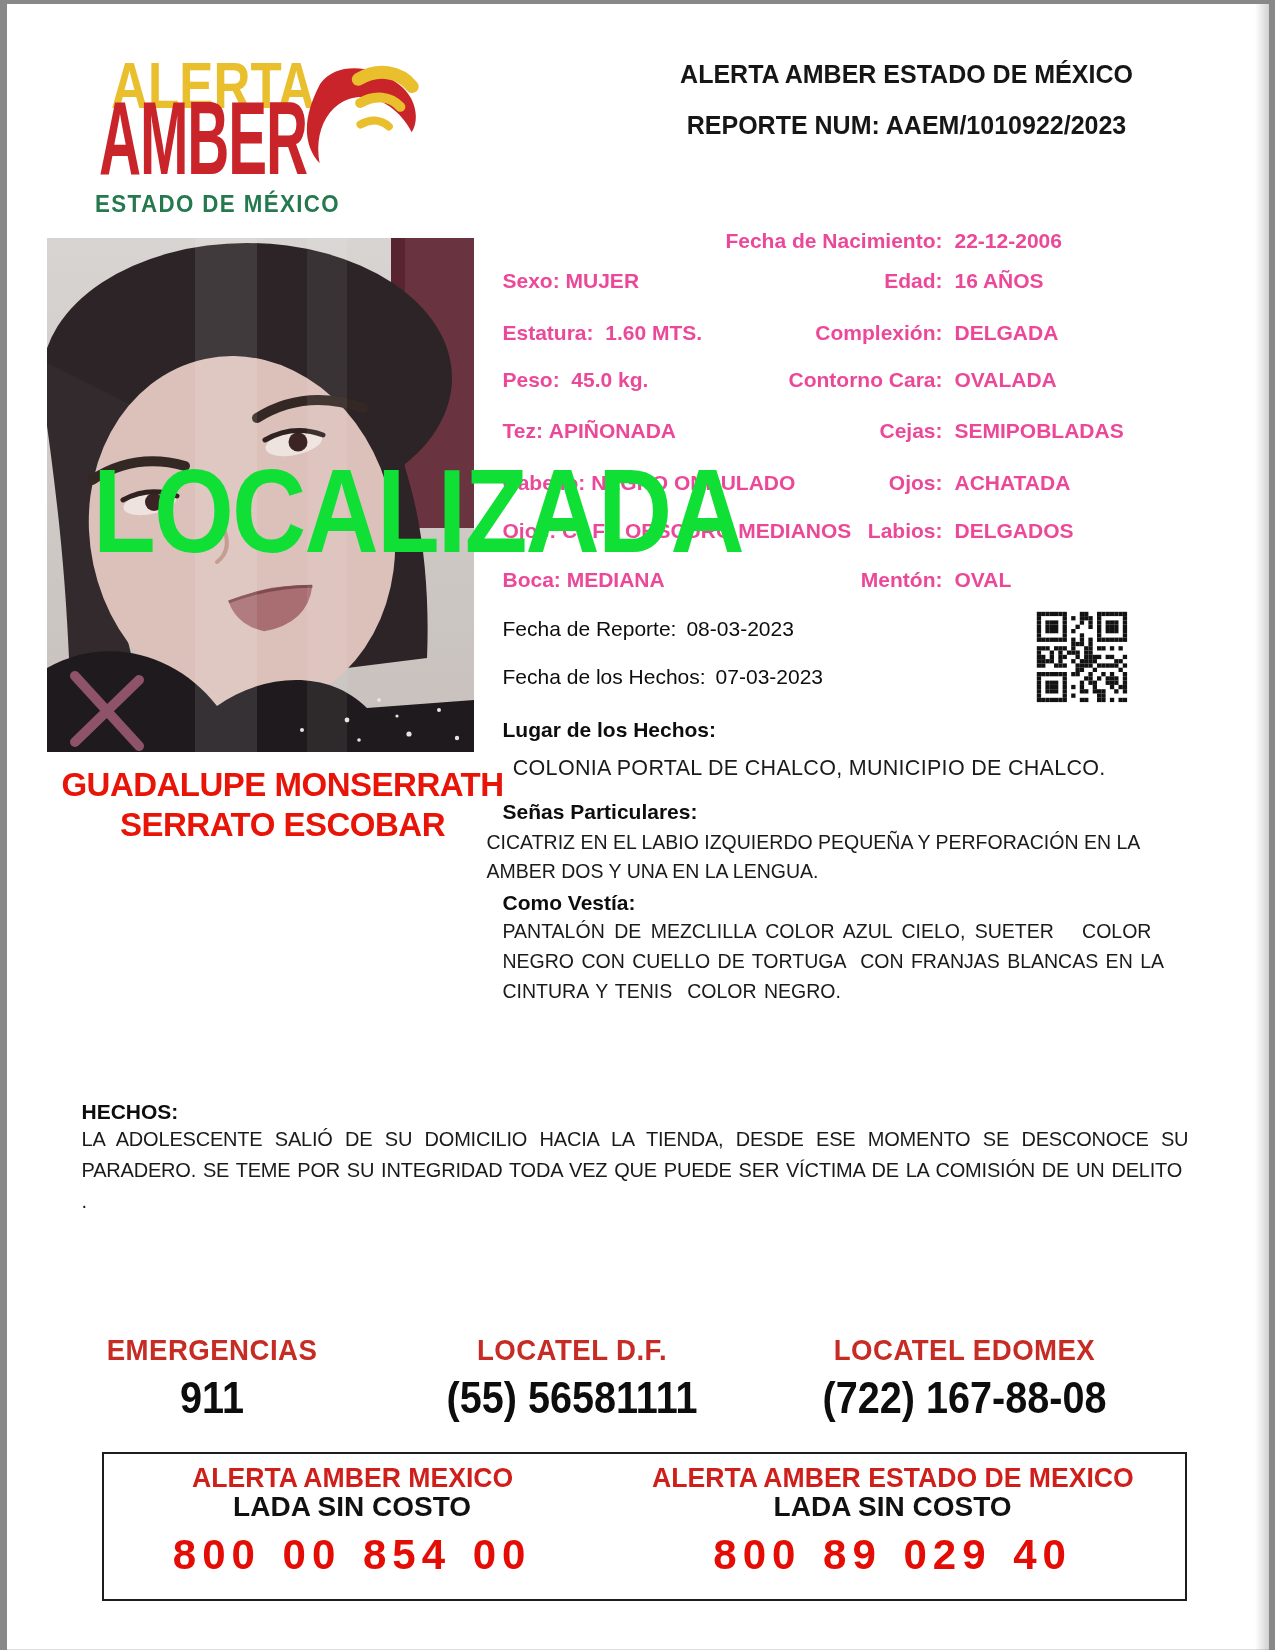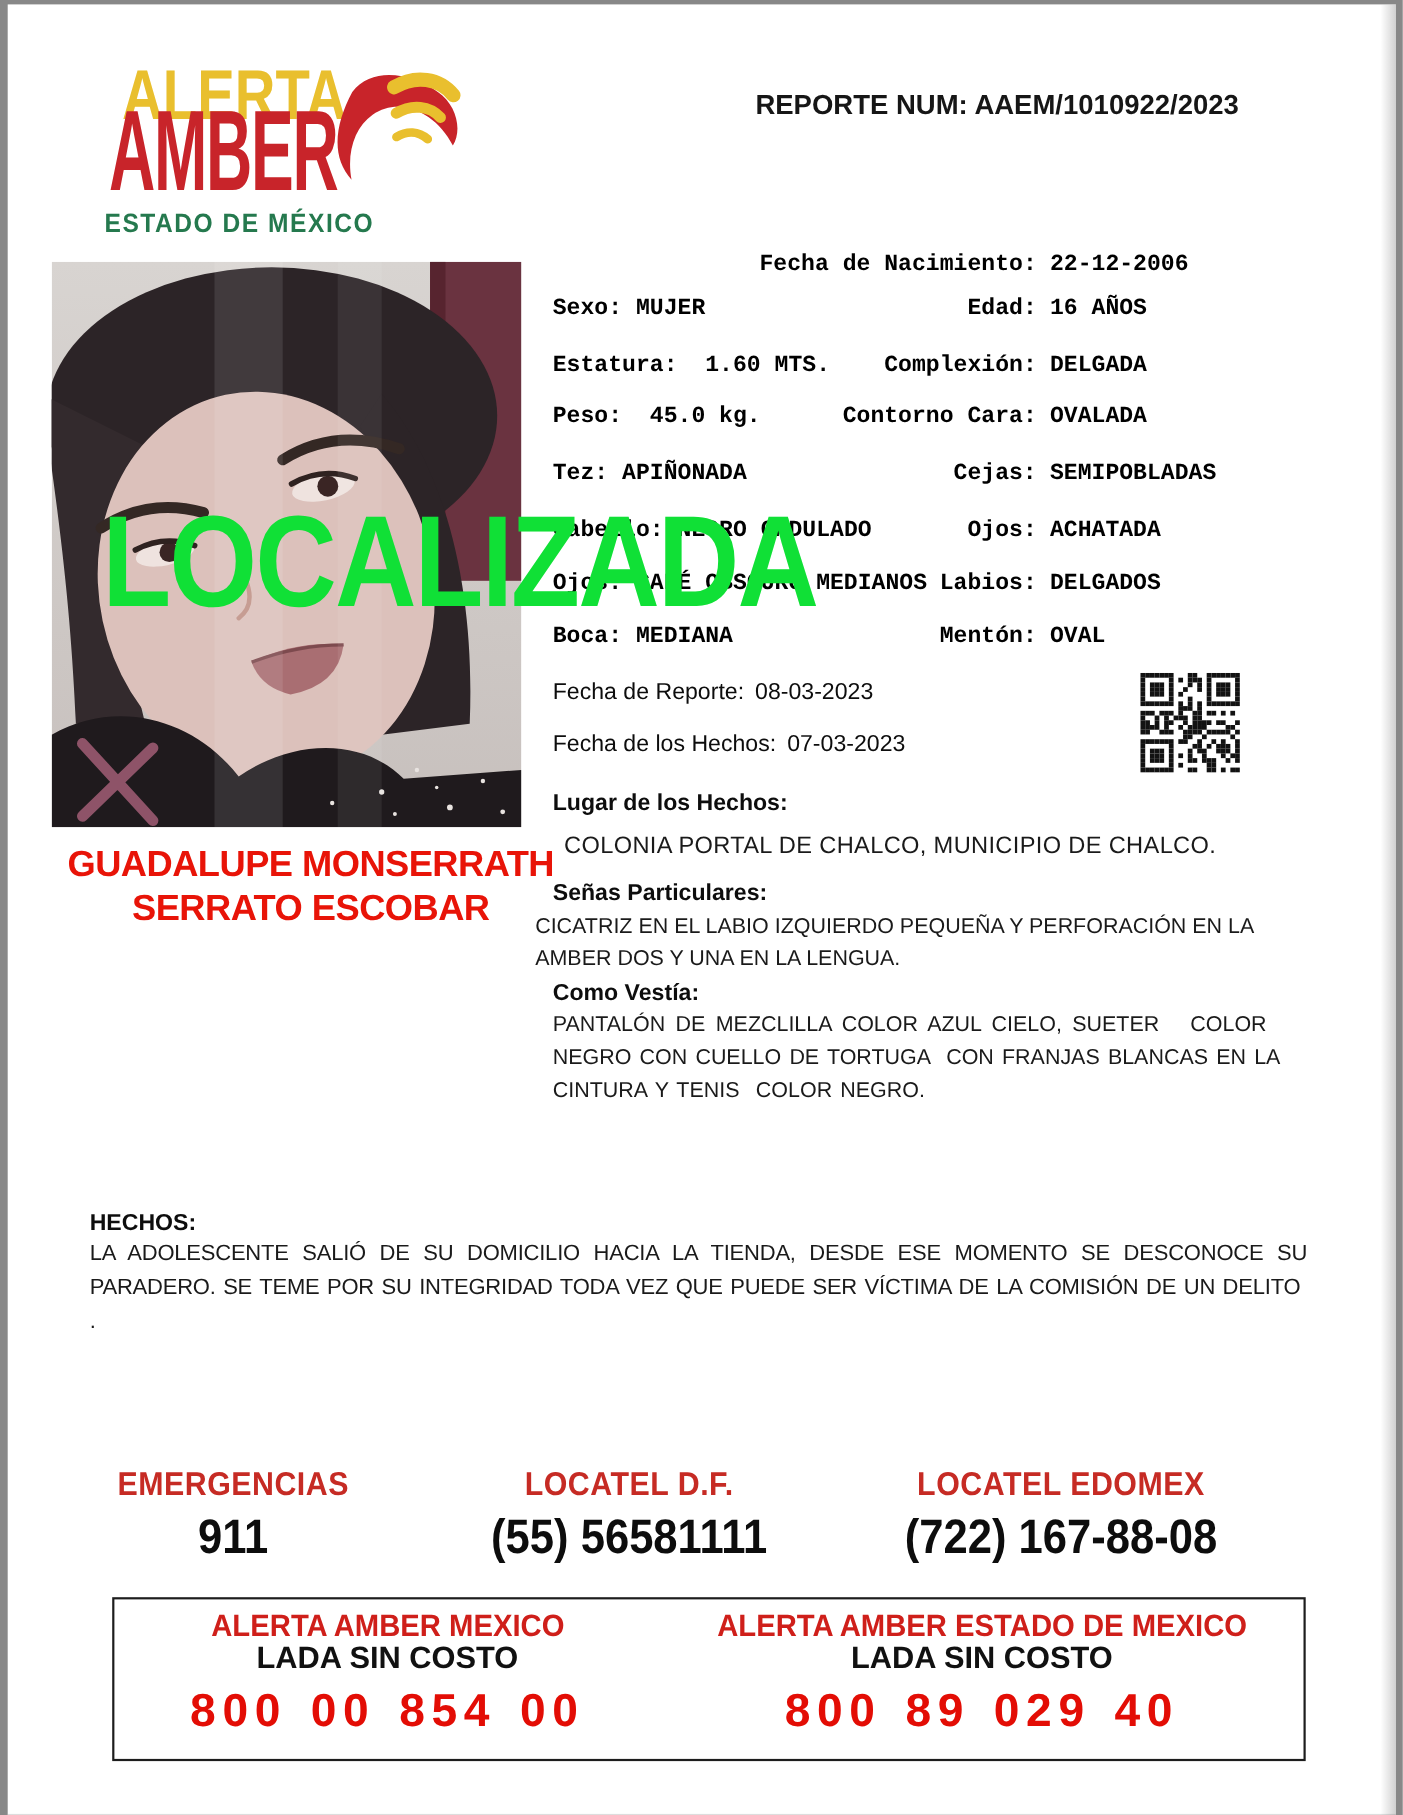--- a/index.html
+++ b/index.html
@@ -22,21 +22,21 @@
 
   
   .photo{left:40px;top:234px;width:427px;height:514px;}
   .overlay-green{left:86px;top:448px;font-size:118px;font-weight:bold;line-height:1;
                  color:var(--localizada,#10e036);transform:scaleX(.87);transform-origin:left top;
                  white-space:nowrap;z-index:6;letter-spacing:-2px;}
   .victim-name{left:42px;top:761px;width:468px;text-align:center;font-weight:bold;font-size:33px;
                line-height:40px;color:var(--name-red,#e81408);white-space:nowrap;z-index:4;letter-spacing:-.5px;}
 
   
-  .drow{left:490px;width:672px;height:26px;font-size:21px;font-weight:bold;line-height:26px;color:#000000;font-family:Liberation Mono, monospace;}
+  .drow{left:490px;width:672px;height:26px;font-size:21px;font-weight:bold;line-height:26px;color:#ec4899;}
   .dleft{position:absolute;left:6px;white-space:nowrap;}
   .rlbl{position:absolute;left:0;width:446px;text-align:right;white-space:nowrap;}
   .rval{position:absolute;left:458px;white-space:nowrap;}
   .dateline{left:496px;font-size:21px;font-weight:normal;white-space:nowrap;color:#0d0d0d;}
   .dateline .val{margin-left:10px;}
   .sechead{left:496px;font-size:21px;font-weight:bold;color:#0d0d0d;white-space:nowrap;}
   .placeline{left:500px;font-size:21.5px;color:#1a1a1a;white-space:pre;letter-spacing:.3px;text-align:right;}
   .bodyblock{font-size:19.5px;color:#1a1a1a;}
   .bodyblock .ln{white-space:pre;}
 
@@ -78,20 +78,21 @@
   <div class="abs logo-amber">AMBER</div>
   <svg class="abs swoosh" width="118" height="160" viewBox="0 0 118 160">
     <path d="M10,58 C4,92 10,120 34,134 C22,112 22,88 34,72 C52,48 88,52 112,76 C116,60 104,40 84,34 C56,25 20,30 10,58 Z" fill="#c8242a" transform="rotate(18 60 80)"></path>
     <path d="M58,46 C74,30 96,28 112,40" stroke="#e9bf2e" stroke-width="13" fill="none" stroke-linecap="round" transform="rotate(14 85 40)"></path>
     <path d="M60,68 C72,56 88,54 100,62" stroke="#e9bf2e" stroke-width="10" fill="none" stroke-linecap="round" transform="rotate(14 80 62)"></path>
     <path d="M60,88 C68,80 78,78 88,83" stroke="#e9bf2e" stroke-width="8" fill="none" stroke-linecap="round" transform="rotate(14 74 84)"></path>
   </svg>
   <div class="abs logo-estado">ESTADO DE MÉXICO</div>
 
   <div class="abs hdr">
+    <div class="l1">ALERTA AMBER ESTADO DE MÉXICO</div>
     <div class="l2">REPORTE NUM: AAEM/1010922/2023</div>
   </div>
 
   <svg class="abs photo" viewBox="0 0 427 514">
     <defs>
       <linearGradient id="bg" x1="0" y1="0" x2="0" y2="1">
         <stop offset="0" stop-color="#d8d4d1"></stop>
           <stop offset="1" stop-color="#c7c0bd"></stop>
       </linearGradient>
     </defs>

